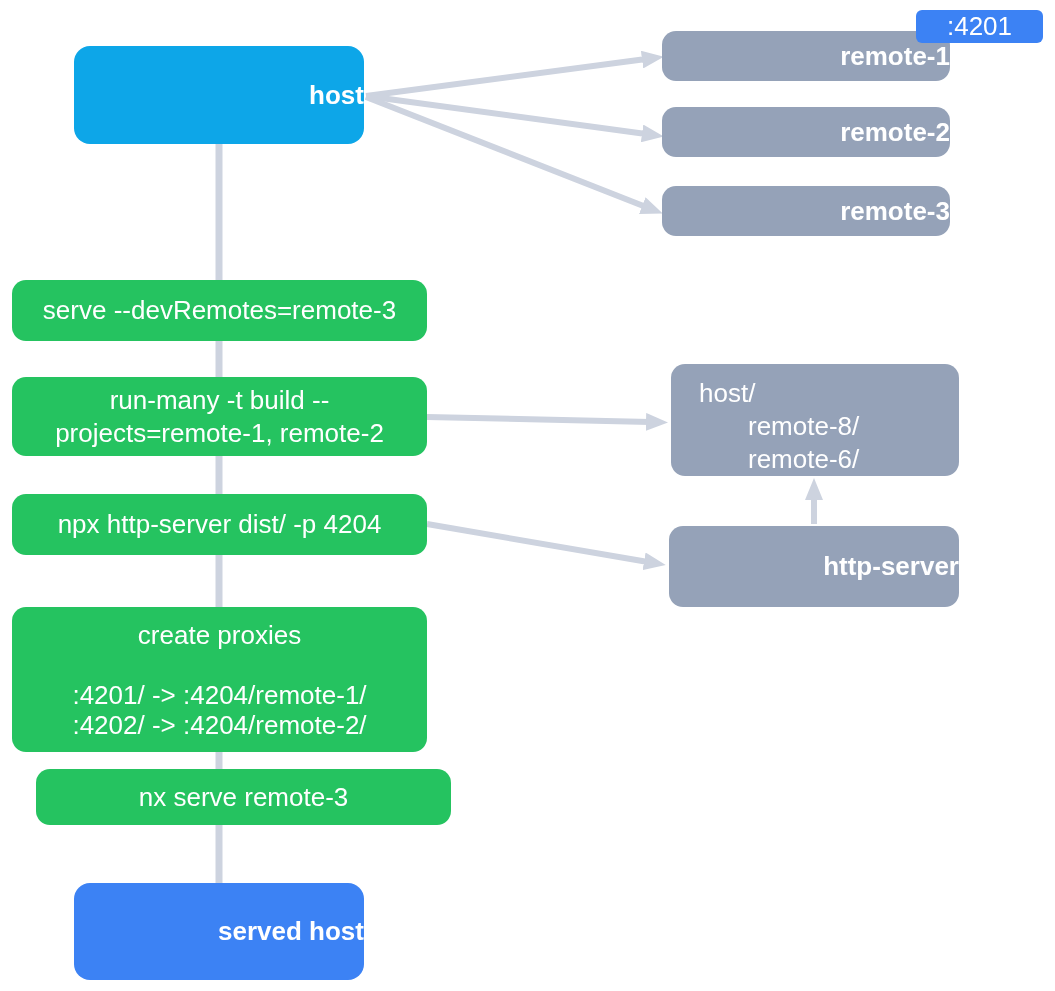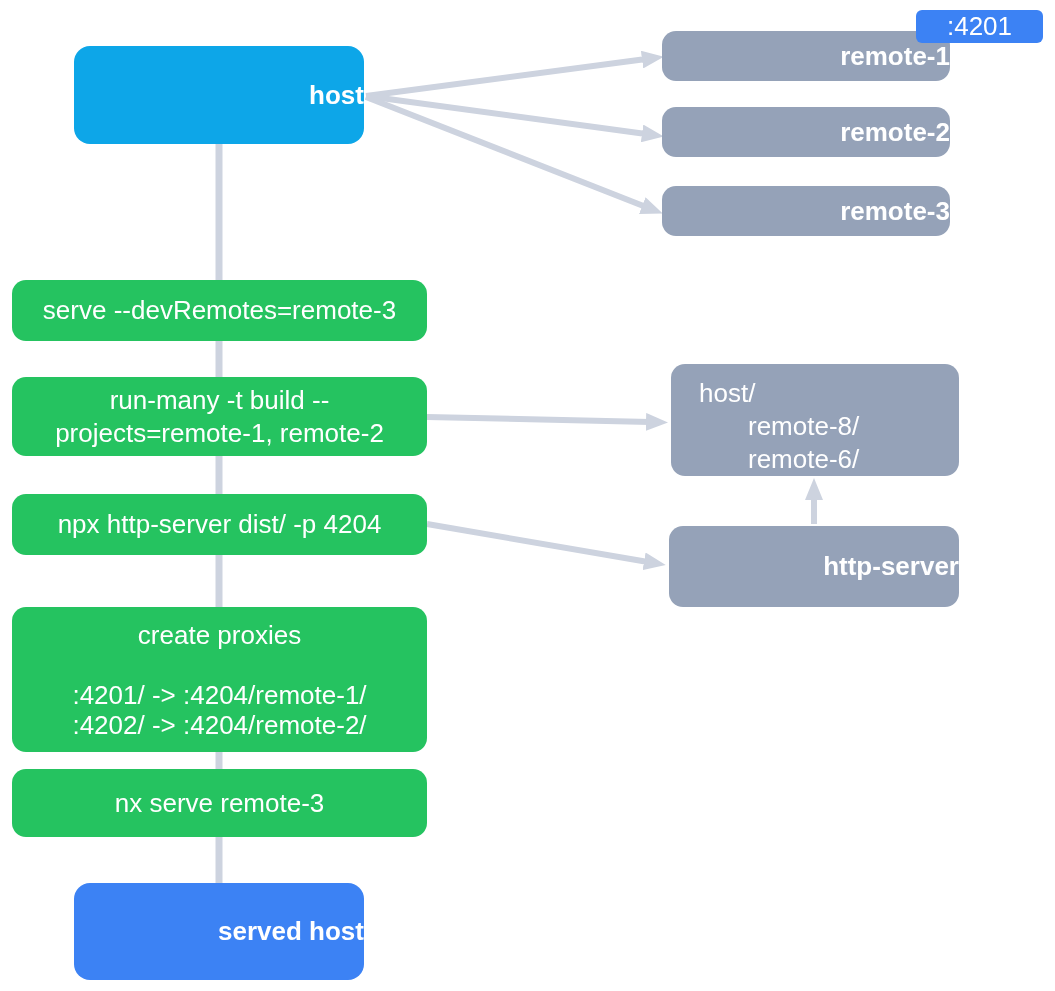--- a/index.html
+++ b/index.html
@@ -59,21 +59,21 @@
     color: var(--text); font-size: 26px; line-height: 33px;
     display: flex; flex-direction: column;
     align-items: center; justify-content: center;
     text-align: center;
     box-sizing: border-box;
   }
   .step-1 { top: 280px; height: 61px; }
   .step-2 { top: 377px; height: 79px; }
   .step-3 { top: 494px; height: 61px; }
   .step-4 { top: 587px; height: 145px; line-height: 30px; margin-top: 20px; }
-  .step-5 { top: 769px; height: 68px; }
+  .step-5 { top: 769px; height: 56px; margin-left: 24px; }
   .step .blank-line { height: 30px; }
 
   .dist {
     position: absolute;
     left: 671px; top: 364px; width: 288px; height: 112px;
     background: var(--remote-fill);
     border-radius: 14px;
     color: var(--text); font-size: 26px; line-height: 33px;
     padding: 13px 0 0 28px;
     box-sizing: border-box;

